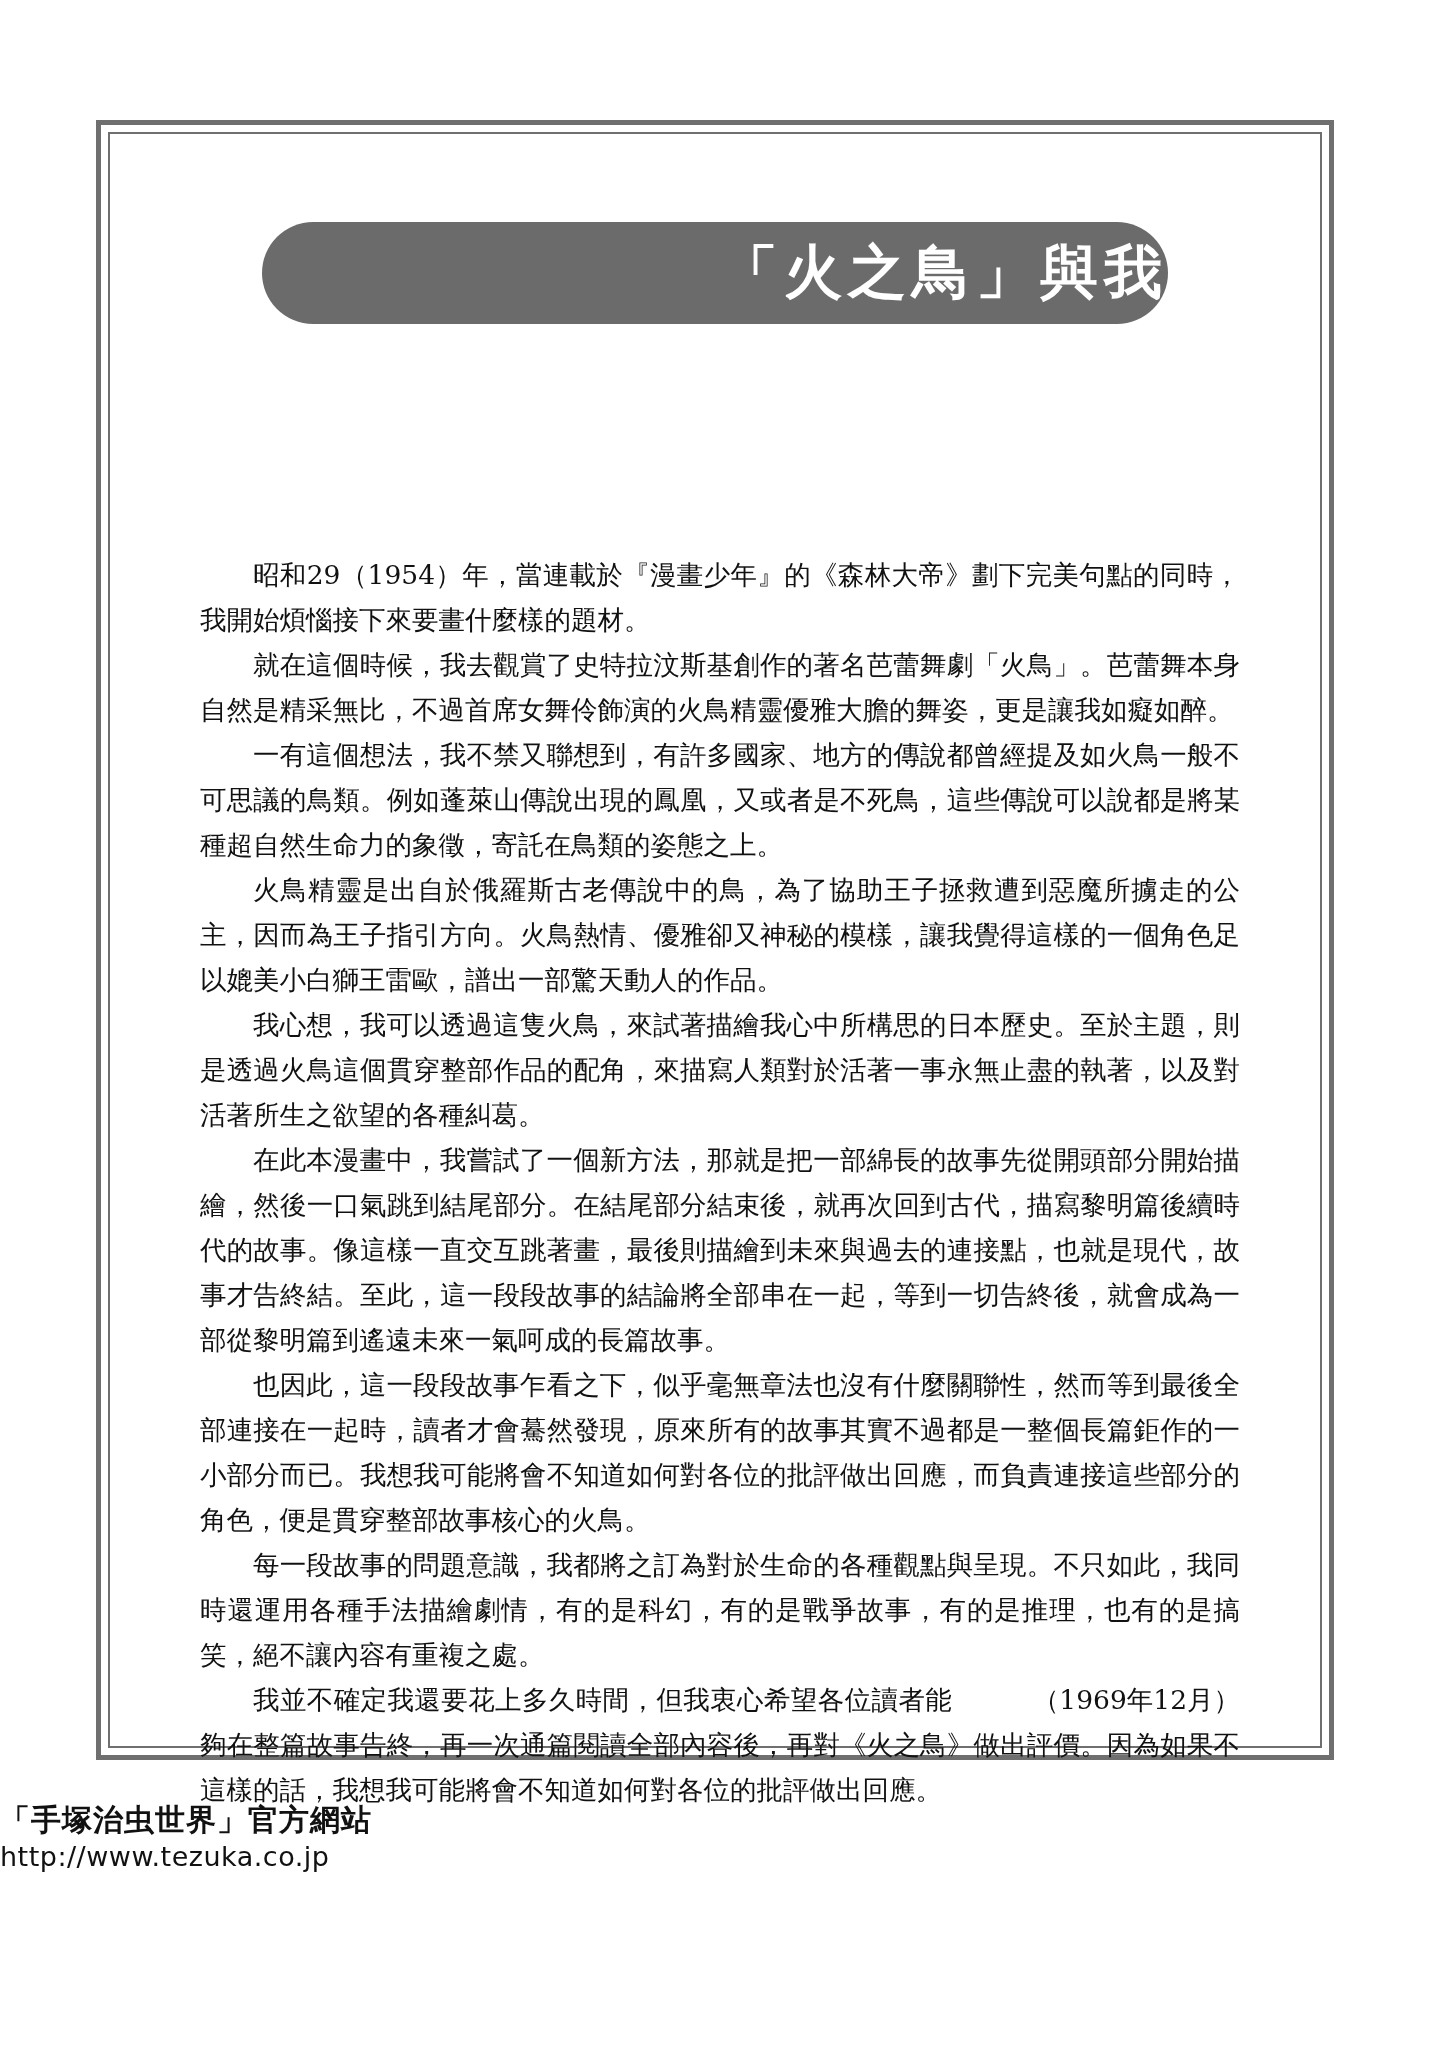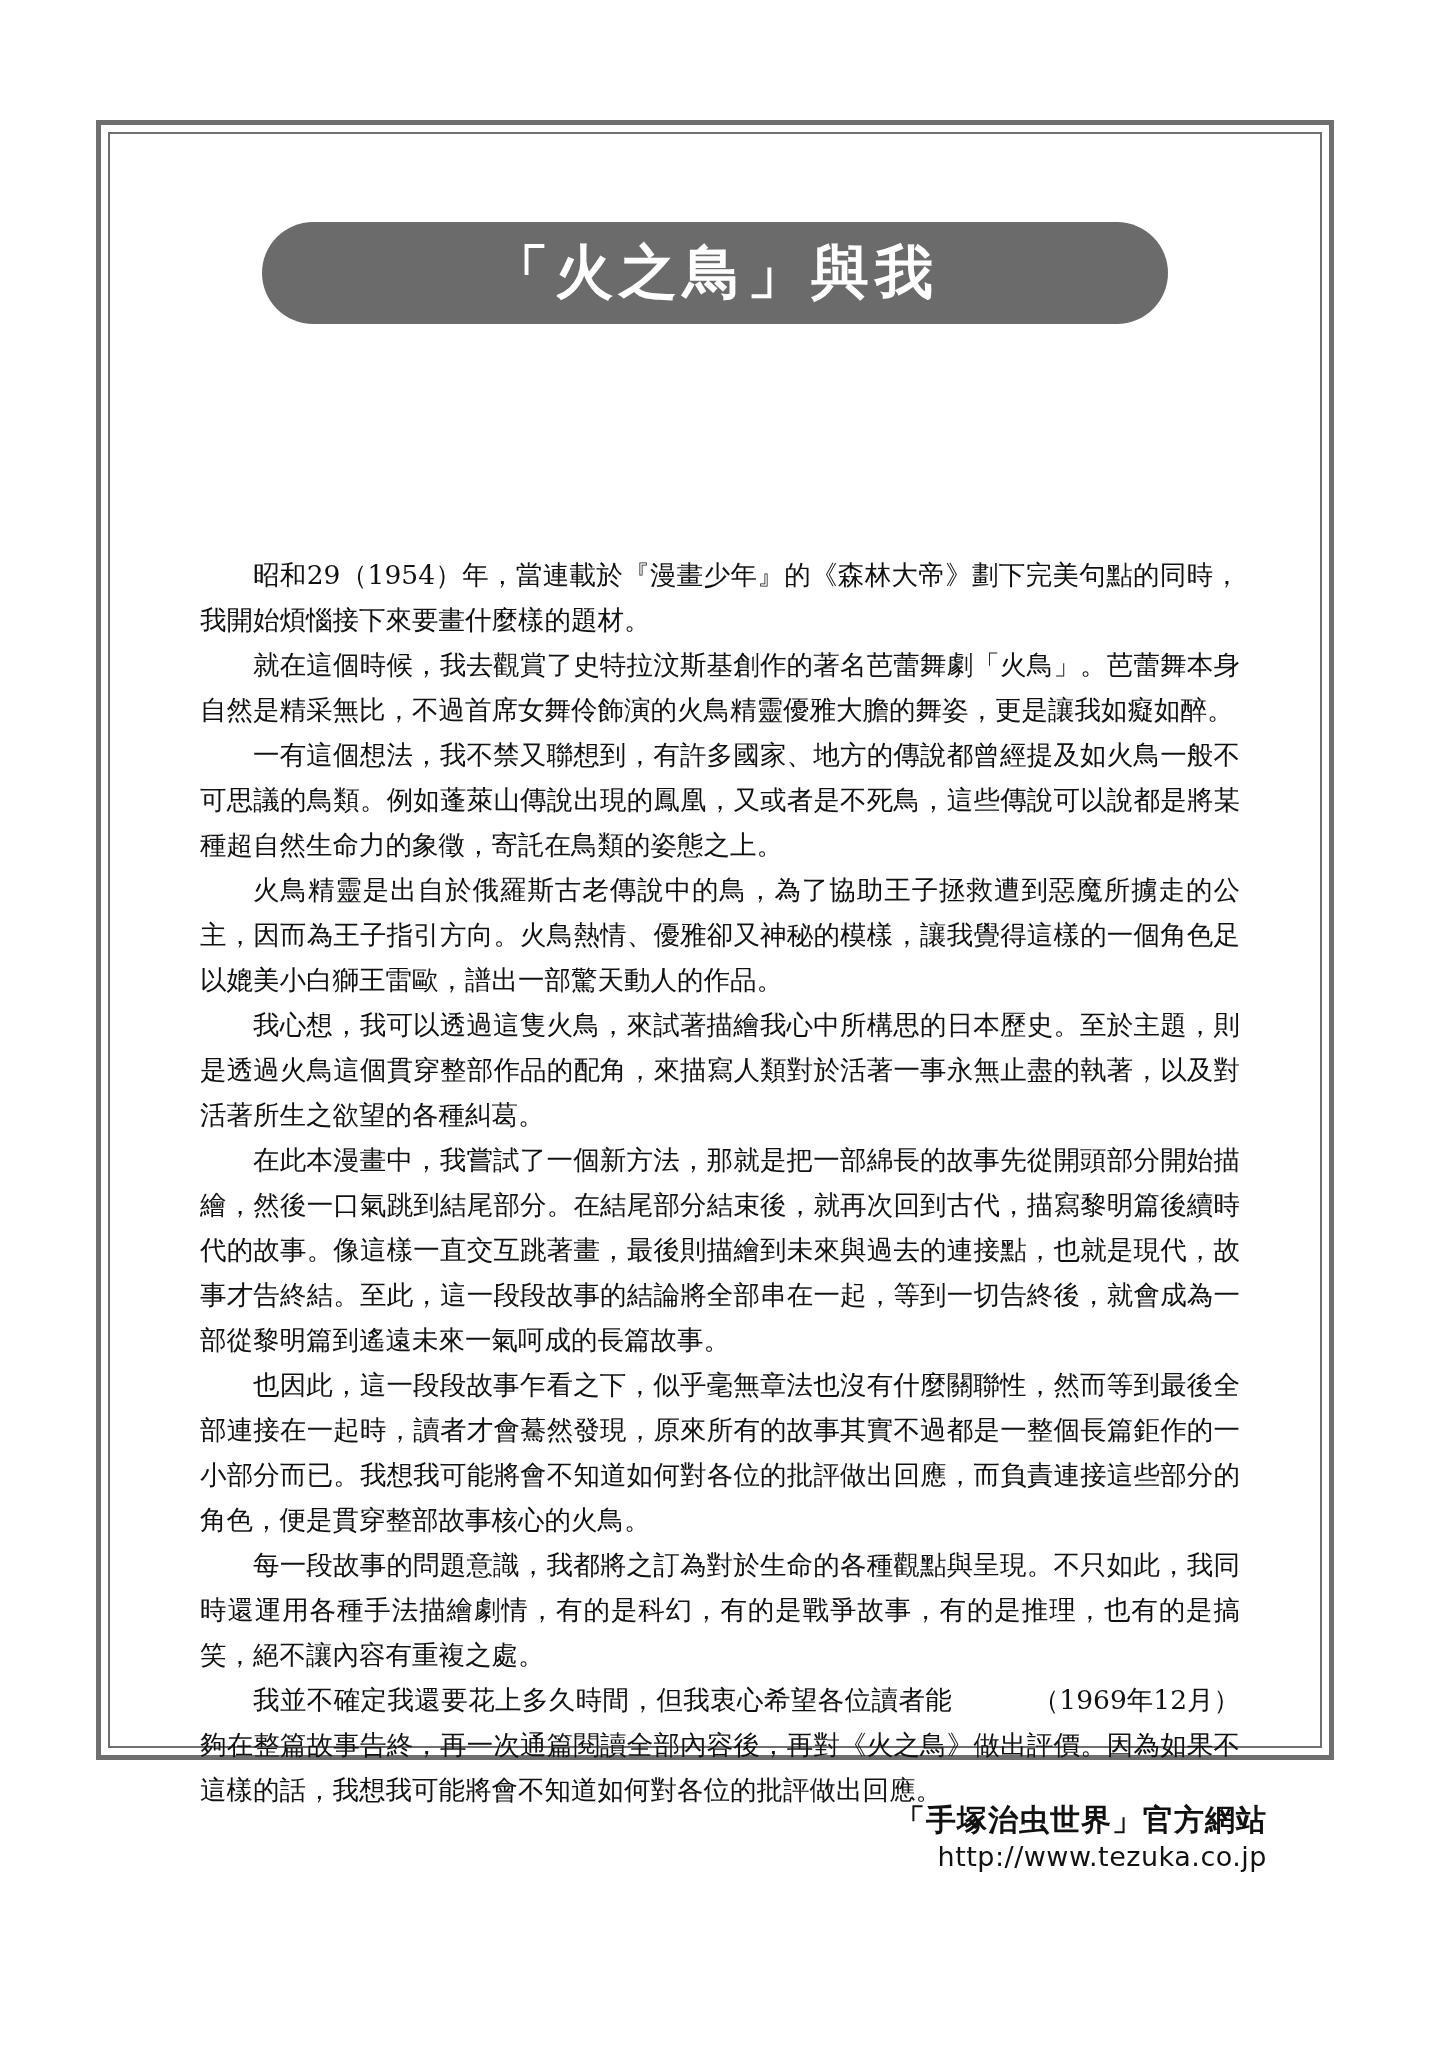--- a/index.html
+++ b/index.html
@@ -49,21 +49,21 @@
   .title-pill {
     position: absolute;
     left: 262px;
     top: 222px;
     width: 906px;
     height: 102px;
     background: #6b6b6b;
     border-radius: 52px;
     display: flex;
     align-items: center;
-    justify-content: center;
+    justify-content: flex-end;
   }
   .title-pill .title-text {
     color: #ffffff;
     font-size: 58px;
     font-weight: bold;
     letter-spacing: 6px;
     font-family: "DejaVu Serif", "Liberation Serif", serif;
     white-space: nowrap;
   }
 
@@ -119,24 +119,24 @@
   .date-stamp {
     float: right;
     margin-left: 28px;
     font-family: "DejaVu Serif", "Liberation Serif", serif;
     font-size: 26.5px;
   }
 
   
   .footer {
     position: absolute;
-    left: 12px;
+    left: 0;
     top: 1800px;
     width: 1255px;
-    text-align: right;
+    text-align: left;
   }
   .footer-site {
     font-size: 30px;
     font-weight: bold;
     font-family: "DejaVu Serif", "Liberation Serif", serif;
     letter-spacing: 1px;
     color: #111;
   }
   .footer-url {
     margin-top: 0;

